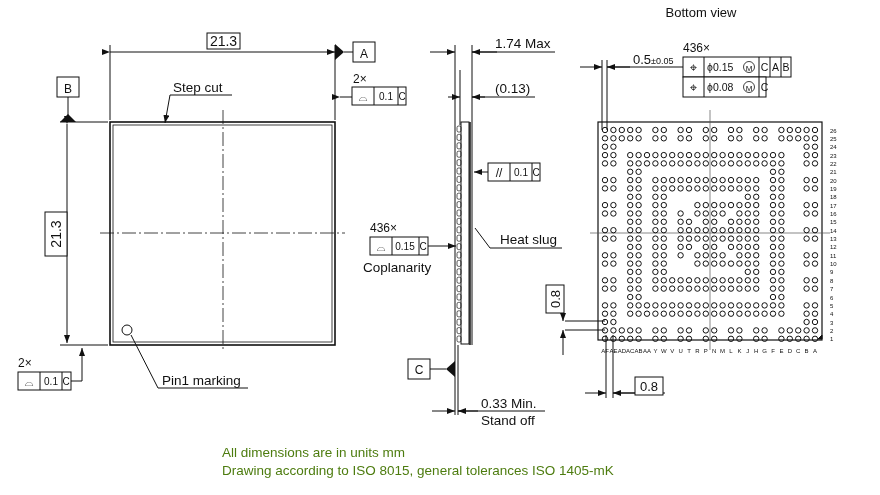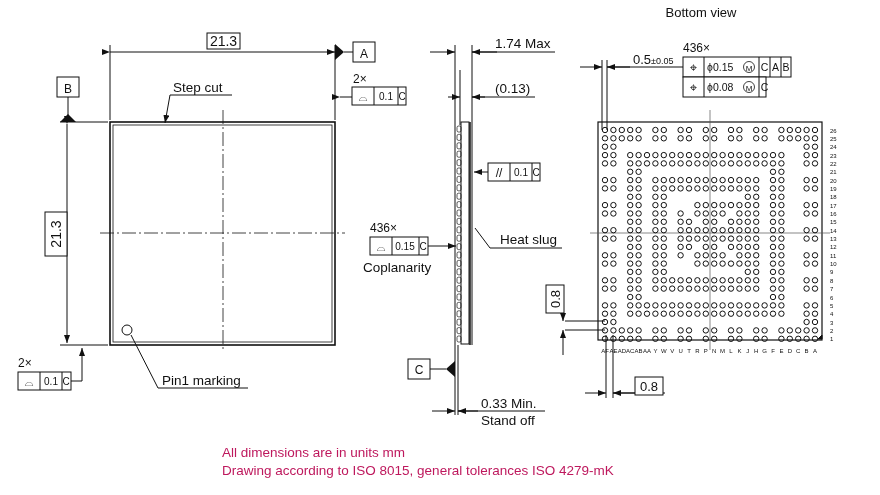--- a/index.html
+++ b/index.html
@@ -1,19 +1,19 @@
 <!DOCTYPE html>
 <html><head>
 <meta charset="utf-8">
 <style>
   html,body{margin:0;padding:0;background:#fff;}
   body{width:880px;height:495px;position:relative;overflow:hidden;font-family:"Liberation Sans",sans-serif;color:#111;}
   svg{position:absolute;left:0;top:0;}
   .t{font-family:"Liberation Sans",sans-serif;fill:#111;}
-  .notes{position:absolute;left:222px;top:444px;font-size:13.5px;line-height:17.5px;color:#be185d;}
+  .notes{position:absolute;left:222px;top:444px;font-size:13.5px;line-height:17.5px;color:#4d7c0f;}
   .notes div{white-space:nowrap;}
 </style>
 </head>
 <body>
 
 <svg width="880" height="495" viewBox="0 0 880 495">
   <defs>
     <marker id="ar" markerWidth="8" markerHeight="6" refX="8" refY="3" orient="auto" markerUnits="userSpaceOnUse">
       <path d="M0,0 L8,3 L0,6 z" fill="#111"></path>
     </marker>
@@ -695,14 +695,14 @@
   <text class="t" x="764.5" y="71" font-size="10.5" text-anchor="middle">C</text>
   <text class="t" x="775.5" y="71" font-size="10.5" text-anchor="middle">A</text>
   <text class="t" x="786" y="71" font-size="10.5" text-anchor="middle">B</text>
   <text class="t" x="764.5" y="91" font-size="10.5" text-anchor="middle">C</text>
   <text class="t" x="560" y="299" font-size="13" text-anchor="middle" transform="rotate(-90 560 299)">0.8</text>
   <text class="t" x="649" y="391" font-size="13" text-anchor="middle">0.8</text>
 </svg>
 
 <div class="notes">
   <div>All dimensions are in units mm</div>
-  <div>Drawing according to ISO 8015, general tolerances ISO 4279-mK</div>
+  <div>Drawing according to ISO 8015, general tolerances ISO 1405-mK</div>
 </div>
 
 </body></html>

